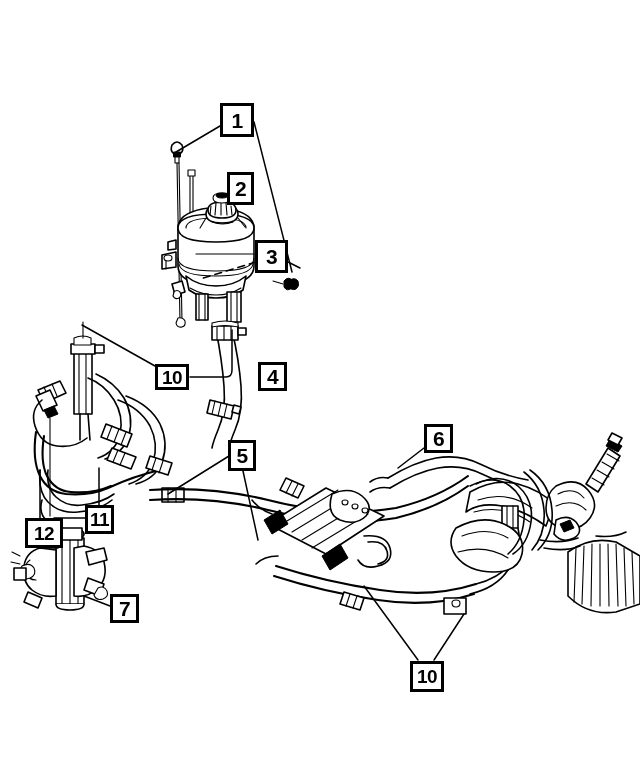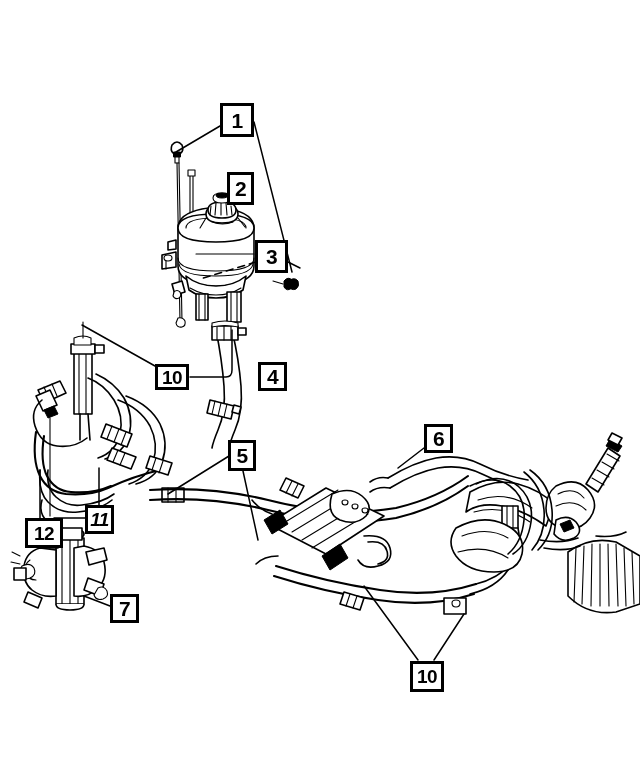--- a/index.html
+++ b/index.html
@@ -336,17 +336,17 @@
   <div class="callout" style="left:228px;top:440px;width:28px;height:31px;">5</div>
 
   <div class="callout" style="left:424px;top:424px;width:29px;height:29px;">6</div>
 
   <div class="callout" style="left:110px;top:594px;width:29px;height:29px;">7</div>
 
   <div class="callout" style="left:155px;top:364px;width:34px;height:26px;font-size:19px;">10</div>
 
   <div class="callout" style="left:410px;top:661px;width:34px;height:31px;font-size:19px;">10</div>
 
-  <div class="callout" style="left:85px;top:505px;width:29px;height:29px;font-size:19px;font-style:italic;">11</div>
+  <div class="callout" style="left:85px;top:505px;width:29px;height:29px;font-size:19px;">11</div>
 
   <div class="callout" style="left:25px;top:518px;width:38px;height:30px;font-size:19px;">12</div>
 
 </div>
 
 </body></html>

